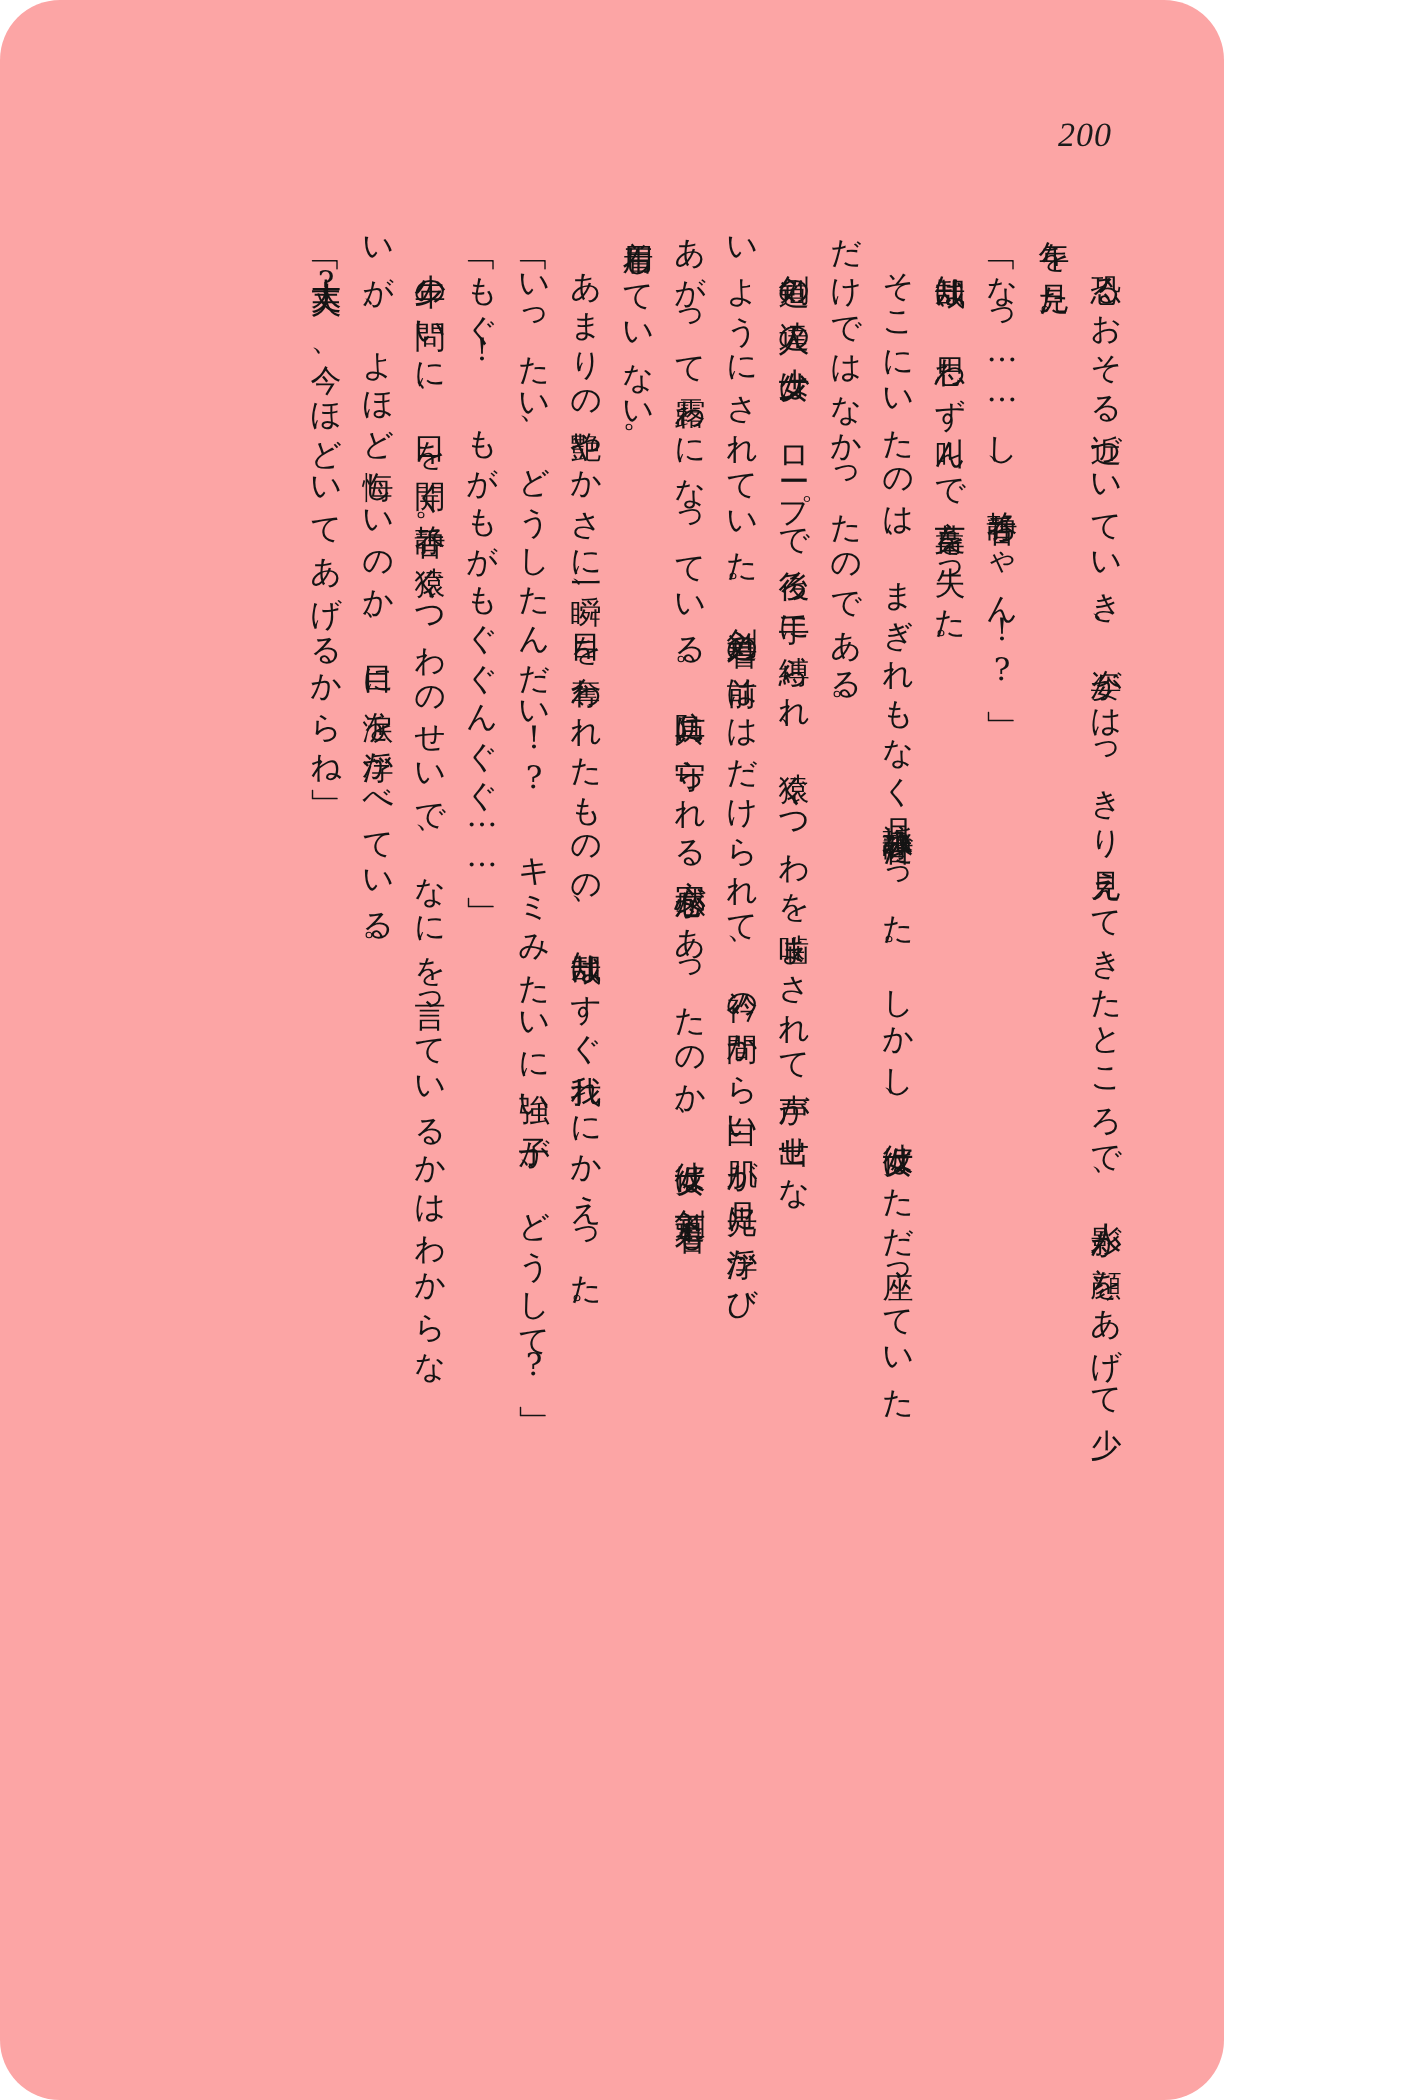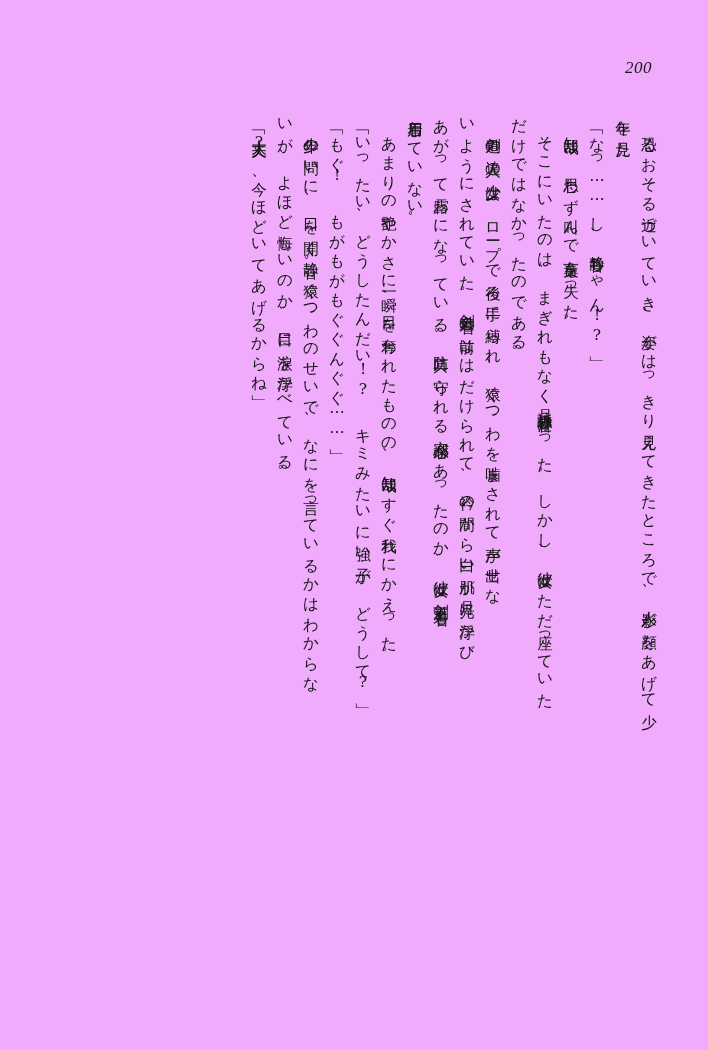--- a/index.html
+++ b/index.html
@@ -9,24 +9,25 @@
   }
   body {
     width: 708px;
     height: 1050px;
     overflow: hidden;
     font-family: "DejaVu Serif", "Liberation Serif", serif;
     color: #171717;
   }
   .page {
     position: relative;
-    width: 708px;
+    width: 612px;
     height: 1050px;
-    background: #f0abfc;
+    background: #fca5a5;
     box-sizing: border-box;
+    border-radius: 30px;
   }
   .page-number {
     position: absolute;
     top: 58px;
     right: 56px;
     font-family: "Liberation Serif", "DejaVu Serif", serif;
     font-style: italic;
     font-size: 17px;
     letter-spacing: 0.5px;
     color: #1b1b1b;

